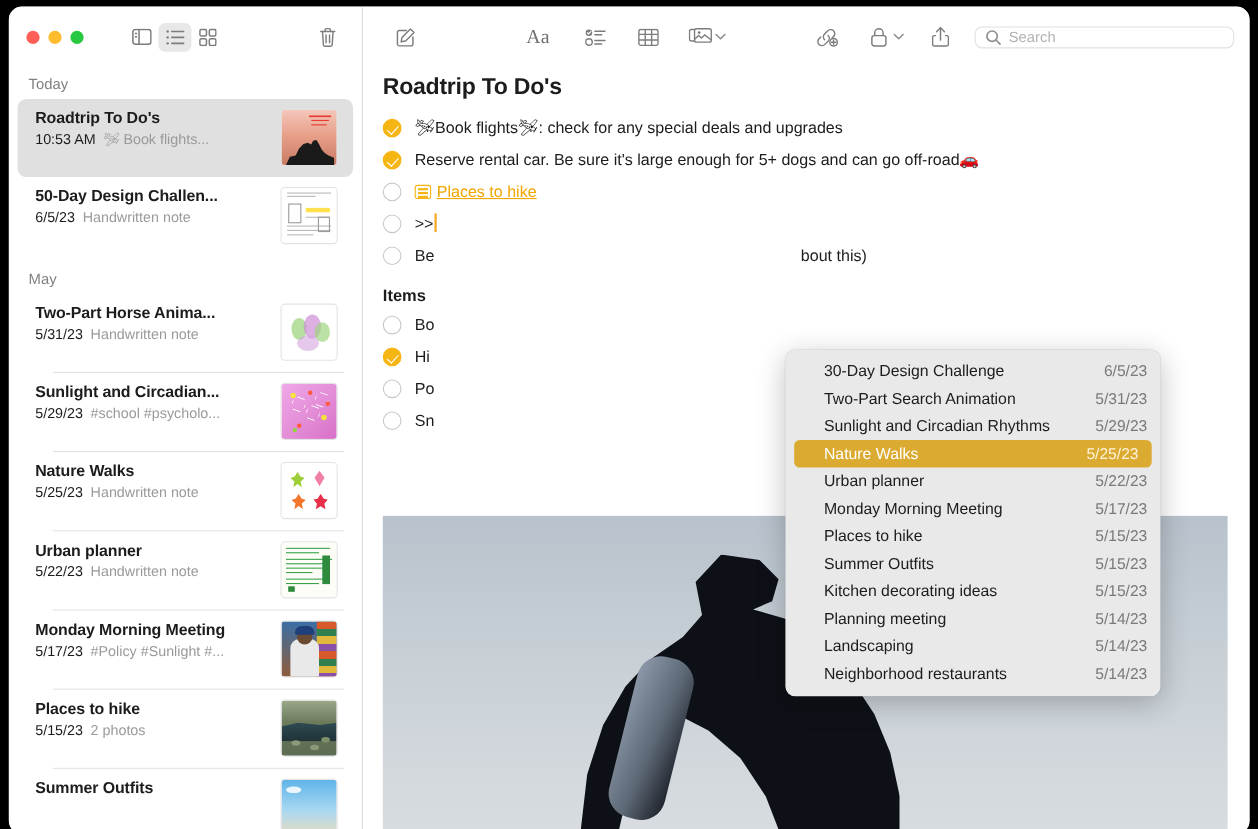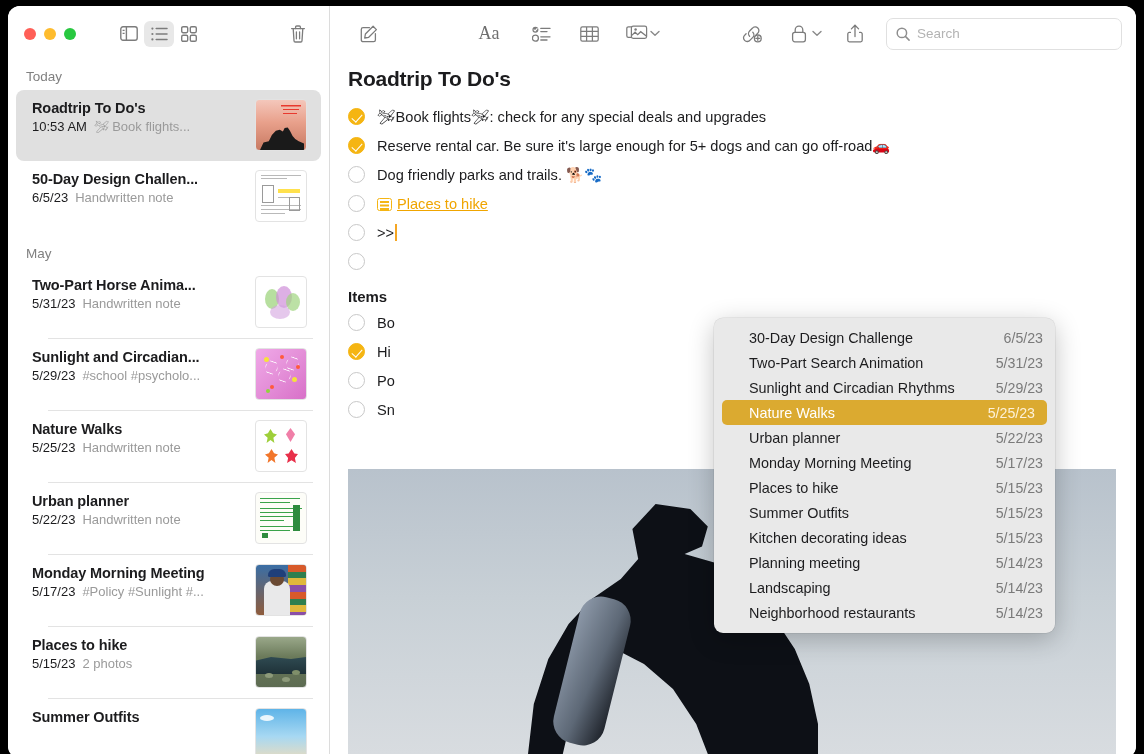--- a/index.html
+++ b/index.html
@@ -176,21 +176,21 @@
   }
   .mt-icon {
     width: 34px; height: 30px;
     display: flex; align-items: center; justify-content: center;
     color: #7c7c7c;
     flex: none;
   }
   .chev { color:#8a8a8a; margin-left:-4px; margin-right:2px; font-size:11px; display:flex;align-items:center;}
   #search-box {
     margin-left: auto;
-    width: 236px; height: 32px;
+    width: 236px; height: 20px;
     border: 1px solid #e0e0e0;
     border-radius: 7px;
     display: flex; align-items: center;
     padding: 0 9px;
     gap: 7px;
     background: #fff;
   }
   #search-box input {
     border: none; outline: none;
     font-size: 13.5px;
@@ -672,44 +672,41 @@
         </div>
       </div>
 
       <div class="chk-row">
         <div class="cb done"></div>
         <div class="chk-text">
           <span>Reserve rental car. Be sure it's large enough for 5+ dogs and can go off-road</span><span>🚗</span>
         </div>
       </div>
 
-      <div class="chk-row">
-        <div class="cb"></div>
-        <div class="chk-text">
-          <span>Dog friendly parks and trails.</span>
-          <span>🐕🐾</span>
-        </div>
-      </div>
 
       <div class="chk-row">
         <div class="cb"></div>
         <div class="chk-text">
           <span class="link-badge"></span><a class="note-link" href="#">Places to hike</a>
         </div>
       </div>
 
       <div class="chk-row">
         <div class="cb"></div>
         <div class="chk-text">
           <span>&gt;&gt;</span><span class="caret"></span>
         </div>
       </div>
 
       <div class="chk-row" style="position:relative;">
         <div class="cb"></div>
+        <div class="chk-text">
+          <span>Be</span>
+          <span style="position:absolute; left:398px; top:0;">bout this)</span>
+        </div>
       </div>
 
       <div class="sec-title">Items</div>
 
       <div class="chk-row">
         <div class="cb"></div>
         <div class="chk-text">Bo</div>
       </div>
       <div class="chk-row">
         <div class="cb done"></div>

